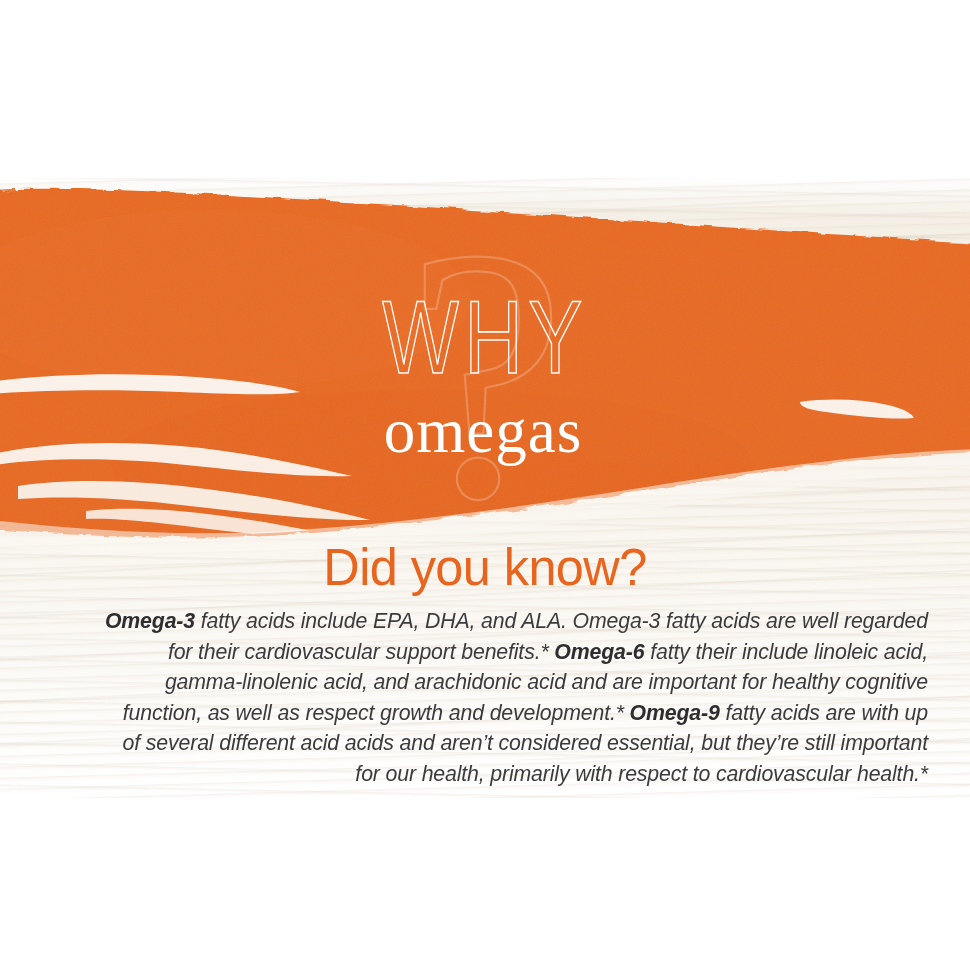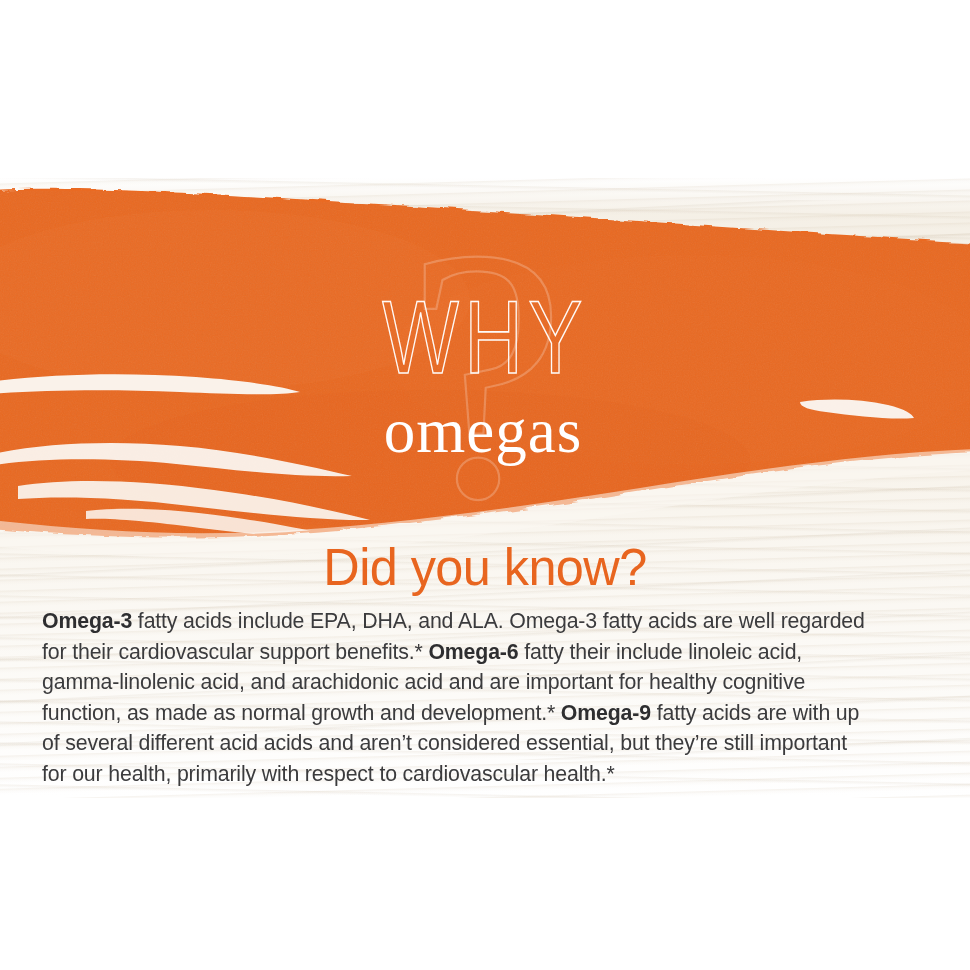--- a/index.html
+++ b/index.html
@@ -123,26 +123,27 @@
     color: #E8651F;
     transform: scaleX(0.97);
   }
 
   
   .body-copy {
     position: absolute;
     left: 42px;
     top: 606px;
     width: 886px;
-    text-align: left;
+    text-align: right;
     font-family: "Liberation Sans", sans-serif;
     font-size: 21.3px;
     line-height: 30.5px;
     color: #3B3B3D;
     letter-spacing: -0.15px;
+    font-style: italic;
   }
   .body-copy b {
     font-weight: 700;
     color: #2E2E30;
   }
   .body-line { display: block; white-space: nowrap; }
 </style>
 </head>
 <body>
 
@@ -229,18 +230,18 @@
     <div class="hero-why">WHY</div>
     <div class="hero-omegas">omegas</div>
   </div>
 
   <div class="didyouknow">Did you know?</div>
 
   <div class="body-copy">
     <span class="body-line"><b>Omega-3</b><span> fatty acids include EPA, DHA, and ALA. Omega-3 fatty acids are well regarded</span></span>
     <span class="body-line"><span>for their cardiovascular support benefits.* </span><b>Omega-6</b><span> fatty their include linoleic acid,</span></span>
     <span class="body-line"><span>gamma-linolenic acid, and arachidonic acid and are important for healthy cognitive</span></span>
-    <span class="body-line"><span>function, as made as normal growth and development.* </span><b>Omega-9</b><span> fatty acids are with up</span></span>
+    <span class="body-line"><span>function, as well as respect growth and development.* </span><b>Omega-9</b><span> fatty acids are with up</span></span>
     <span class="body-line"><span>of several different acid acids and aren’t considered essential, but they’re still important</span></span>
     <span class="body-line"><span>for our health, primarily with respect to cardiovascular health.*</span></span>
   </div>
 
 </div>
 
 </body></html>

